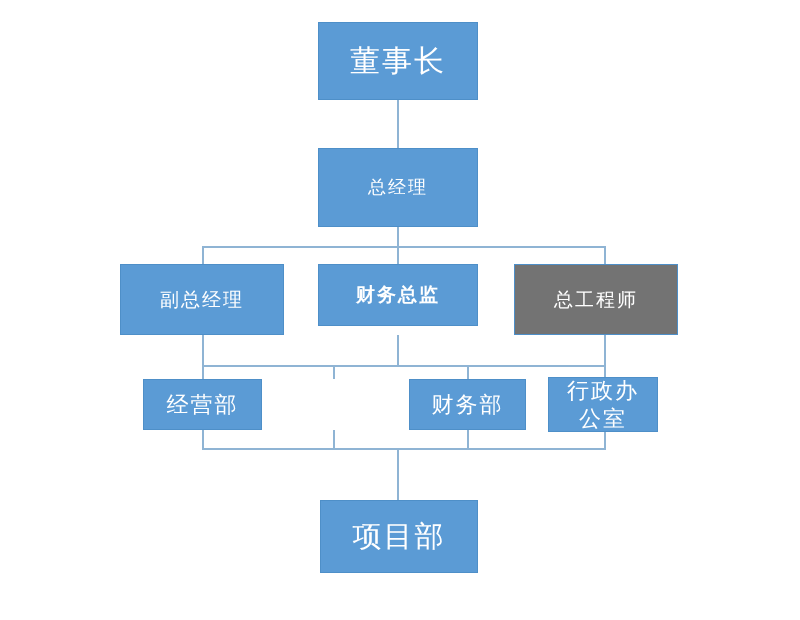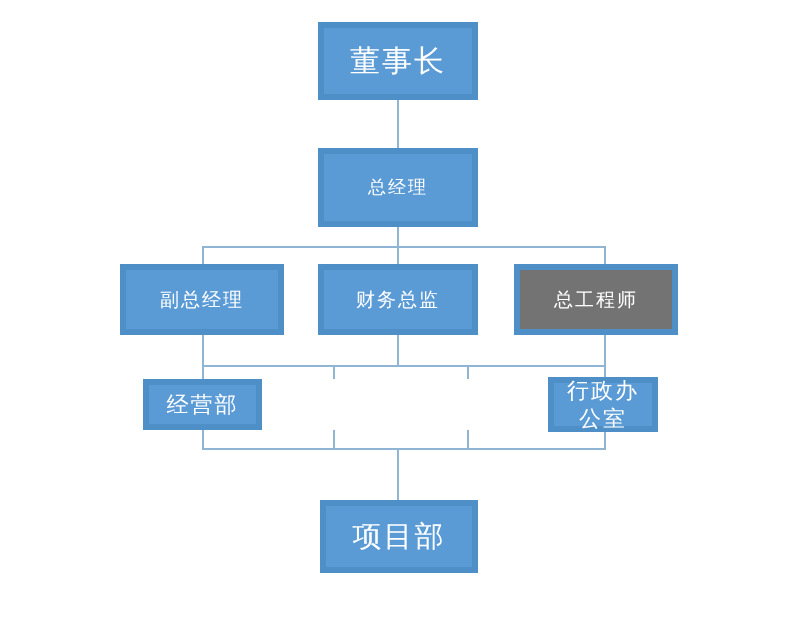--- a/index.html
+++ b/index.html
@@ -15,21 +15,21 @@
     position: relative;
     width: 800px;
     height: 620px;
     background: #ffffff;
     overflow: hidden;
   }
   .node {
     position: absolute;
     box-sizing: border-box;
     background: #5b9bd5;
-    border: 6px solid #701a75;
+    border: 1px solid #701a75;
     color: #ffffff;
     display: flex;
     align-items: center;
     justify-content: center;
     text-align: center;
     line-height: 1.25;
     letter-spacing: 2px;
     font-weight: 400;
     -webkit-font-smoothing: antialiased;
   }
@@ -77,28 +77,31 @@
     <div class="conn v" style="left: 397px; top: 448px; background: rgb(143, 180, 212); height: 52px;"></div>
     <div class="node lvl-1" style="left: 318px; top: 22px; width: 160px; height: 78px; background: rgb(91, 155, 213); border-color: rgb(78, 143, 200); color: rgb(255, 255, 255);">
       <span class="node-label">董事长</span>
     </div>
     <div class="node lvl-2" style="left: 318px; top: 148px; width: 160px; height: 79px; background: rgb(91, 155, 213); border-color: rgb(78, 143, 200); color: rgb(255, 255, 255);">
       <span class="node-label">总经理</span>
     </div>
     <div class="node lvl-3" style="left: 120px; top: 264px; width: 164px; height: 71px; background: rgb(91, 155, 213); border-color: rgb(78, 143, 200); color: rgb(255, 255, 255);">
       <span class="node-label">副总经理</span>
     </div>
-    <div class="node lvl-3" style="left: 318px; top: 264px; width: 160px; height: 71px; background: rgb(91, 155, 213); border-color: rgb(78, 143, 200); color: rgb(255, 255, 255);">
+    <div class="node lvl-3" style="left: 318px; top: 264px; width: 160px; height: 62px; background: rgb(91, 155, 213); border-color: rgb(78, 143, 200); color: rgb(255, 255, 255); font-weight: bold;">
       <span class="node-label">财务总监</span>
     </div>
     <div class="node lvl-3" style="left: 514px; top: 264px; width: 164px; height: 71px; background: #737373; border-color: rgb(78, 143, 200); color: rgb(255, 255, 255);">
       <span class="node-label">总工程师</span>
     </div>
     <div class="node lvl-4" style="left: 143px; top: 379px; width: 119px; height: 51px; background: rgb(91, 155, 213); border-color: rgb(78, 143, 200); color: rgb(255, 255, 255);">
       <span class="node-label">经营部</span>
+    </div>
+    <div class="node lvl-4" style="left: 409px; top: 379px; width: 117px; height: 51px; background: rgb(91, 155, 213); border-color: rgb(78, 143, 200); color: rgb(255, 255, 255);">
+      <span class="node-label">财务部</span>
     </div>
     <div class="node lvl-4" style="left: 548px; top: 377px; width: 110px; height: 55px; background: rgb(91, 155, 213); border-color: rgb(78, 143, 200); color: rgb(255, 255, 255);">
       <span class="node-label">行政办
 公室</span>
     </div>
     <div class="node lvl-5" style="left: 320px; top: 500px; width: 158px; height: 73px; background: rgb(91, 155, 213); border-color: rgb(78, 143, 200); color: rgb(255, 255, 255);">
       <span class="node-label">项目部</span>
     </div>
   </div>
 

